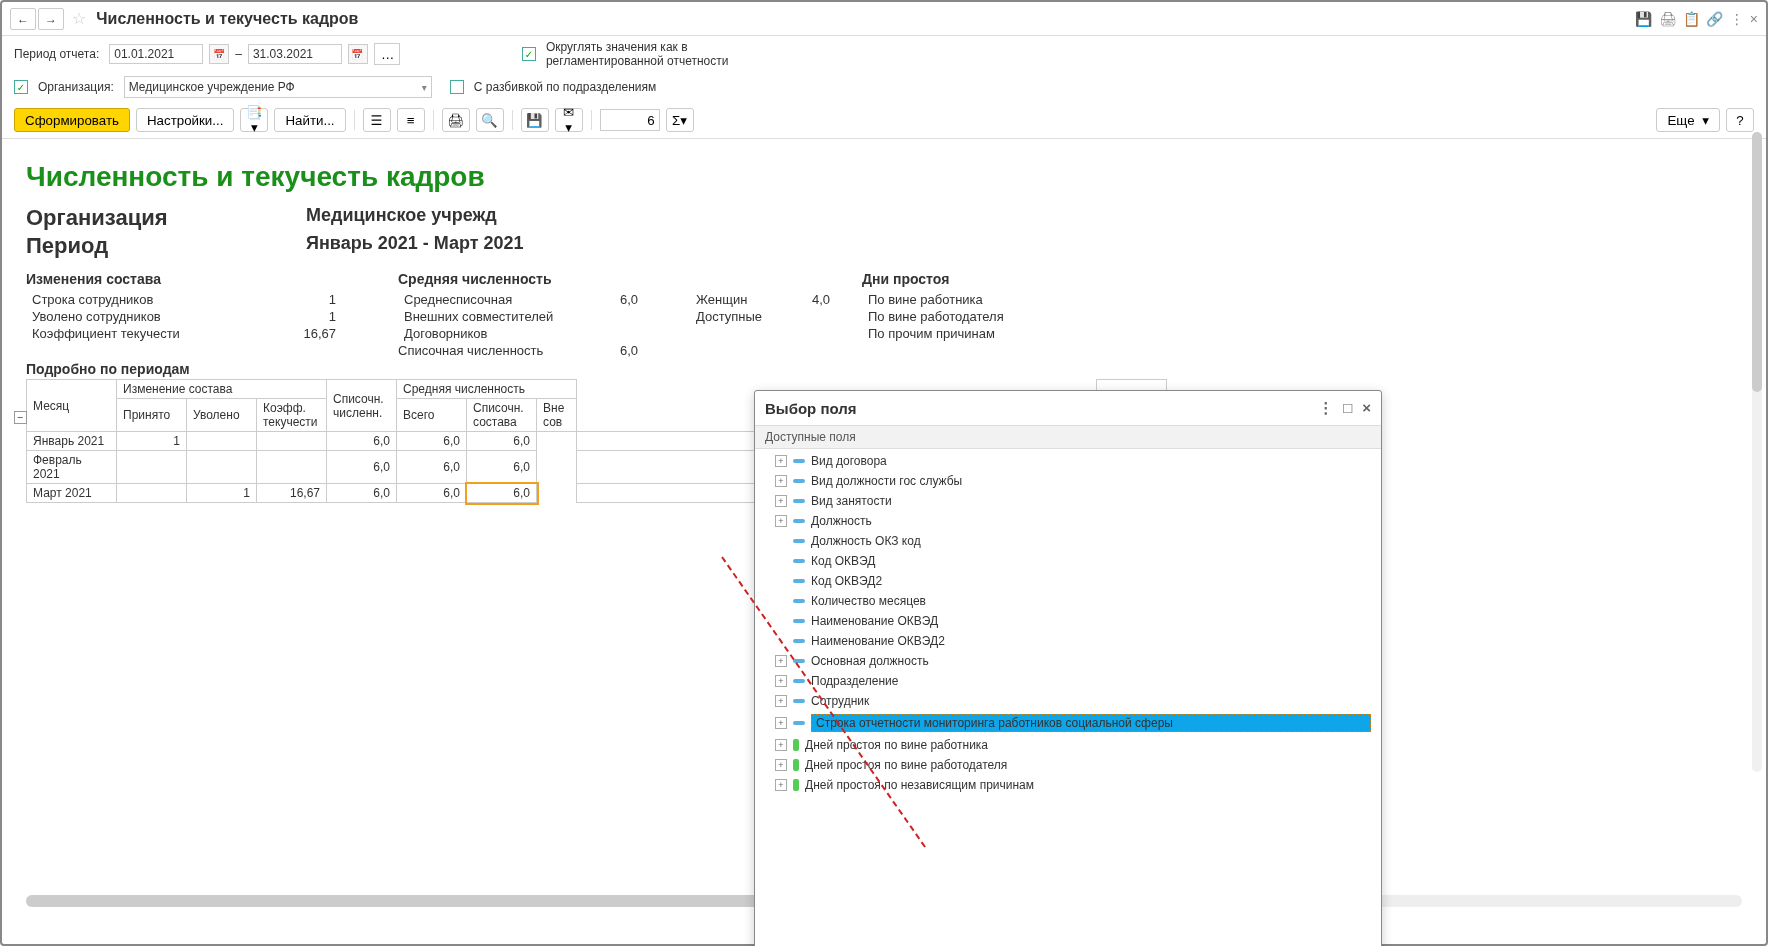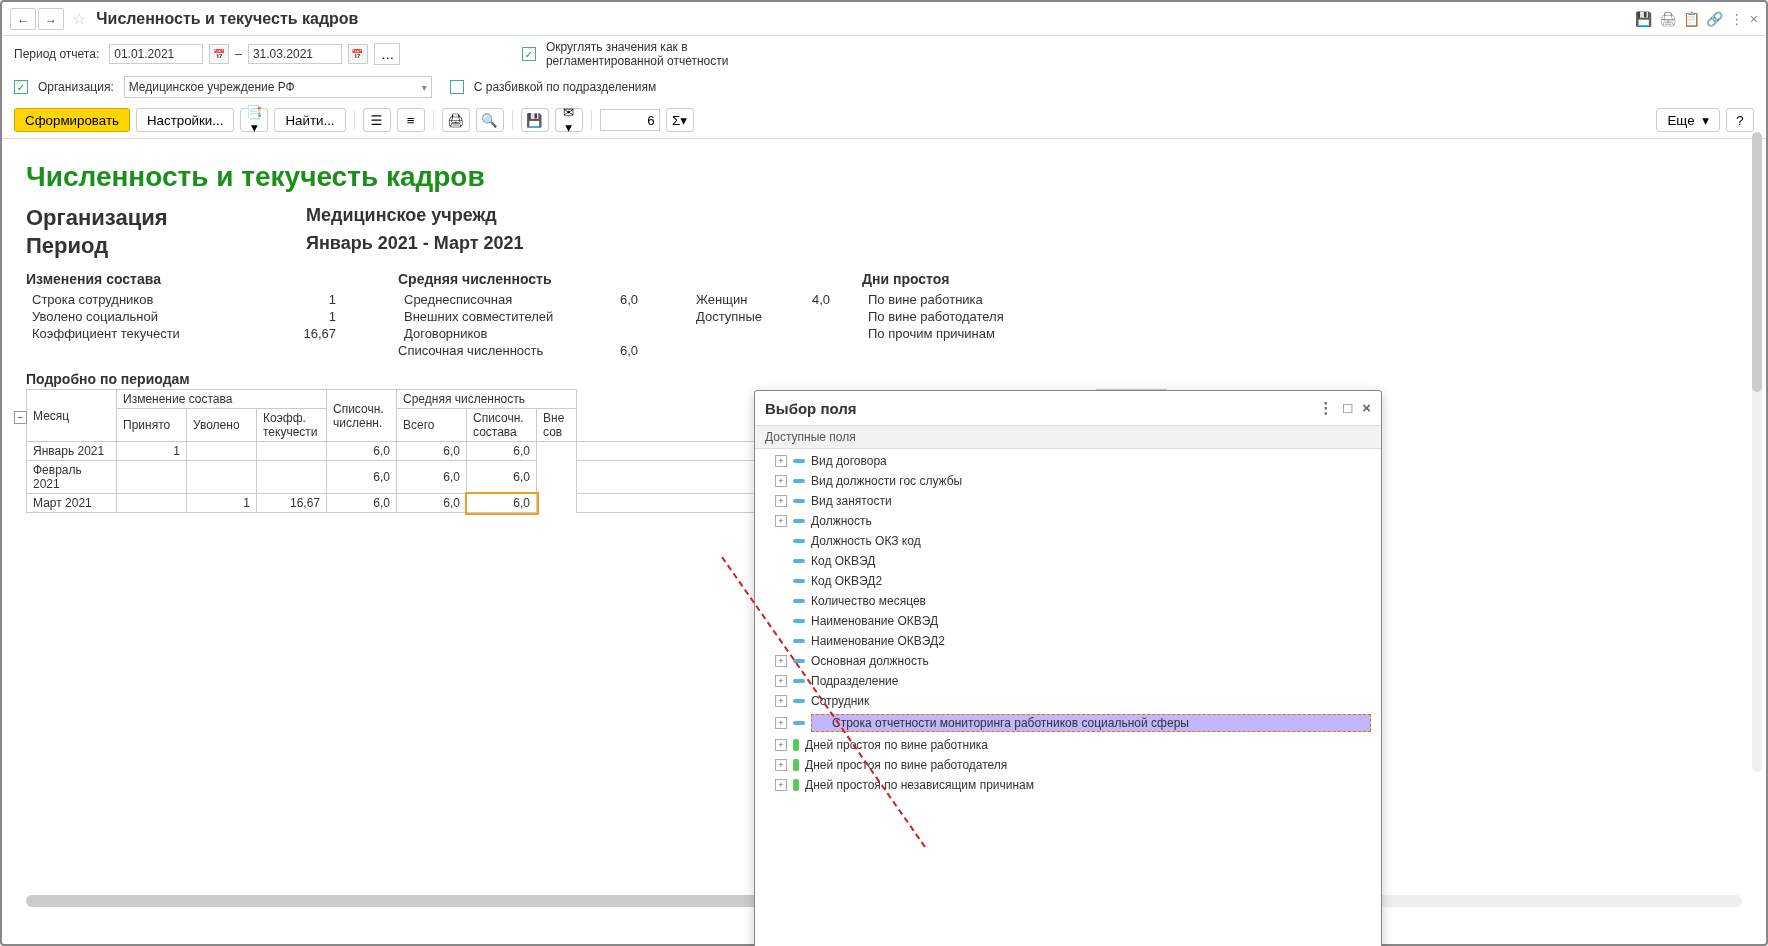--- a/index.html
+++ b/index.html
@@ -168,21 +168,21 @@
     display: flex;
     padding: 1px 0;
     font-size: 13px;
   }
   .section-col .line .lbl { flex: 0 0 180px; padding-left: 6px; }
   .section-col .line .val { width: 60px; text-align: right; }
   
   .details-title {
     font-weight: bold;
     font-size: 14px;
-    margin-top: 12px;
+    margin-top: 2px;
   }
   .collapse-btn {
     position: absolute;
     left: 12px;
     top: 272px;
     width: 13px; height: 13px;
     border: 1px solid #999;
     font-size: 10px;
     display: flex;
     align-items: center;
@@ -274,23 +274,23 @@
   }
   .dlg-item .expand.none { border: none; }
   .dlg-item .type-icon {
     width: 12px; height: 4px;
     background: #5ab0e0;
     border-radius: 2px;
   }
   .dlg-item .type-icon.green { width: 6px; height: 12px; background: #5c5; border-radius: 2px; }
   .dlg-item .txt { flex: 1; }
   .dlg-item.highlighted .txt {
-    background: #c4b5fd;
+    background: #0ea5e9;
     border: 1px dashed #d08000;
-    padding: 1px 20px;
+    padding: 1px 4px;
   }
   
   .arrow-line {
     position: absolute;
     border-top: 2px dashed #d02020;
     transform-origin: left center;
     z-index: 5;
     pointer-events: none;
   }
   .vscroll-track {
@@ -391,21 +391,21 @@
     </div>
 
     <div class="section-row">
       <div class="section-col" style="width:360px">
         <h4>Изменения состава</h4>
         <div class="line">
             <span class="lbl">Строка сотрудников</span>
             <span class="val" style="width:130px">1</span>
           </div>
         <div class="line">
-            <span class="lbl">Уволено социальной</span>
+            <span class="lbl">Уволено сотрудников</span>
             <span class="val" style="width:130px">1</span>
           </div>
         <div class="line">
             <span class="lbl">Коэффициент текучести</span>
             <span class="val" style="width:130px">16,67</span>
           </div>
       </div>
       <div class="section-col" style="width:280px">
         <h4>Средняя численность</h4>
         <div class="line">

